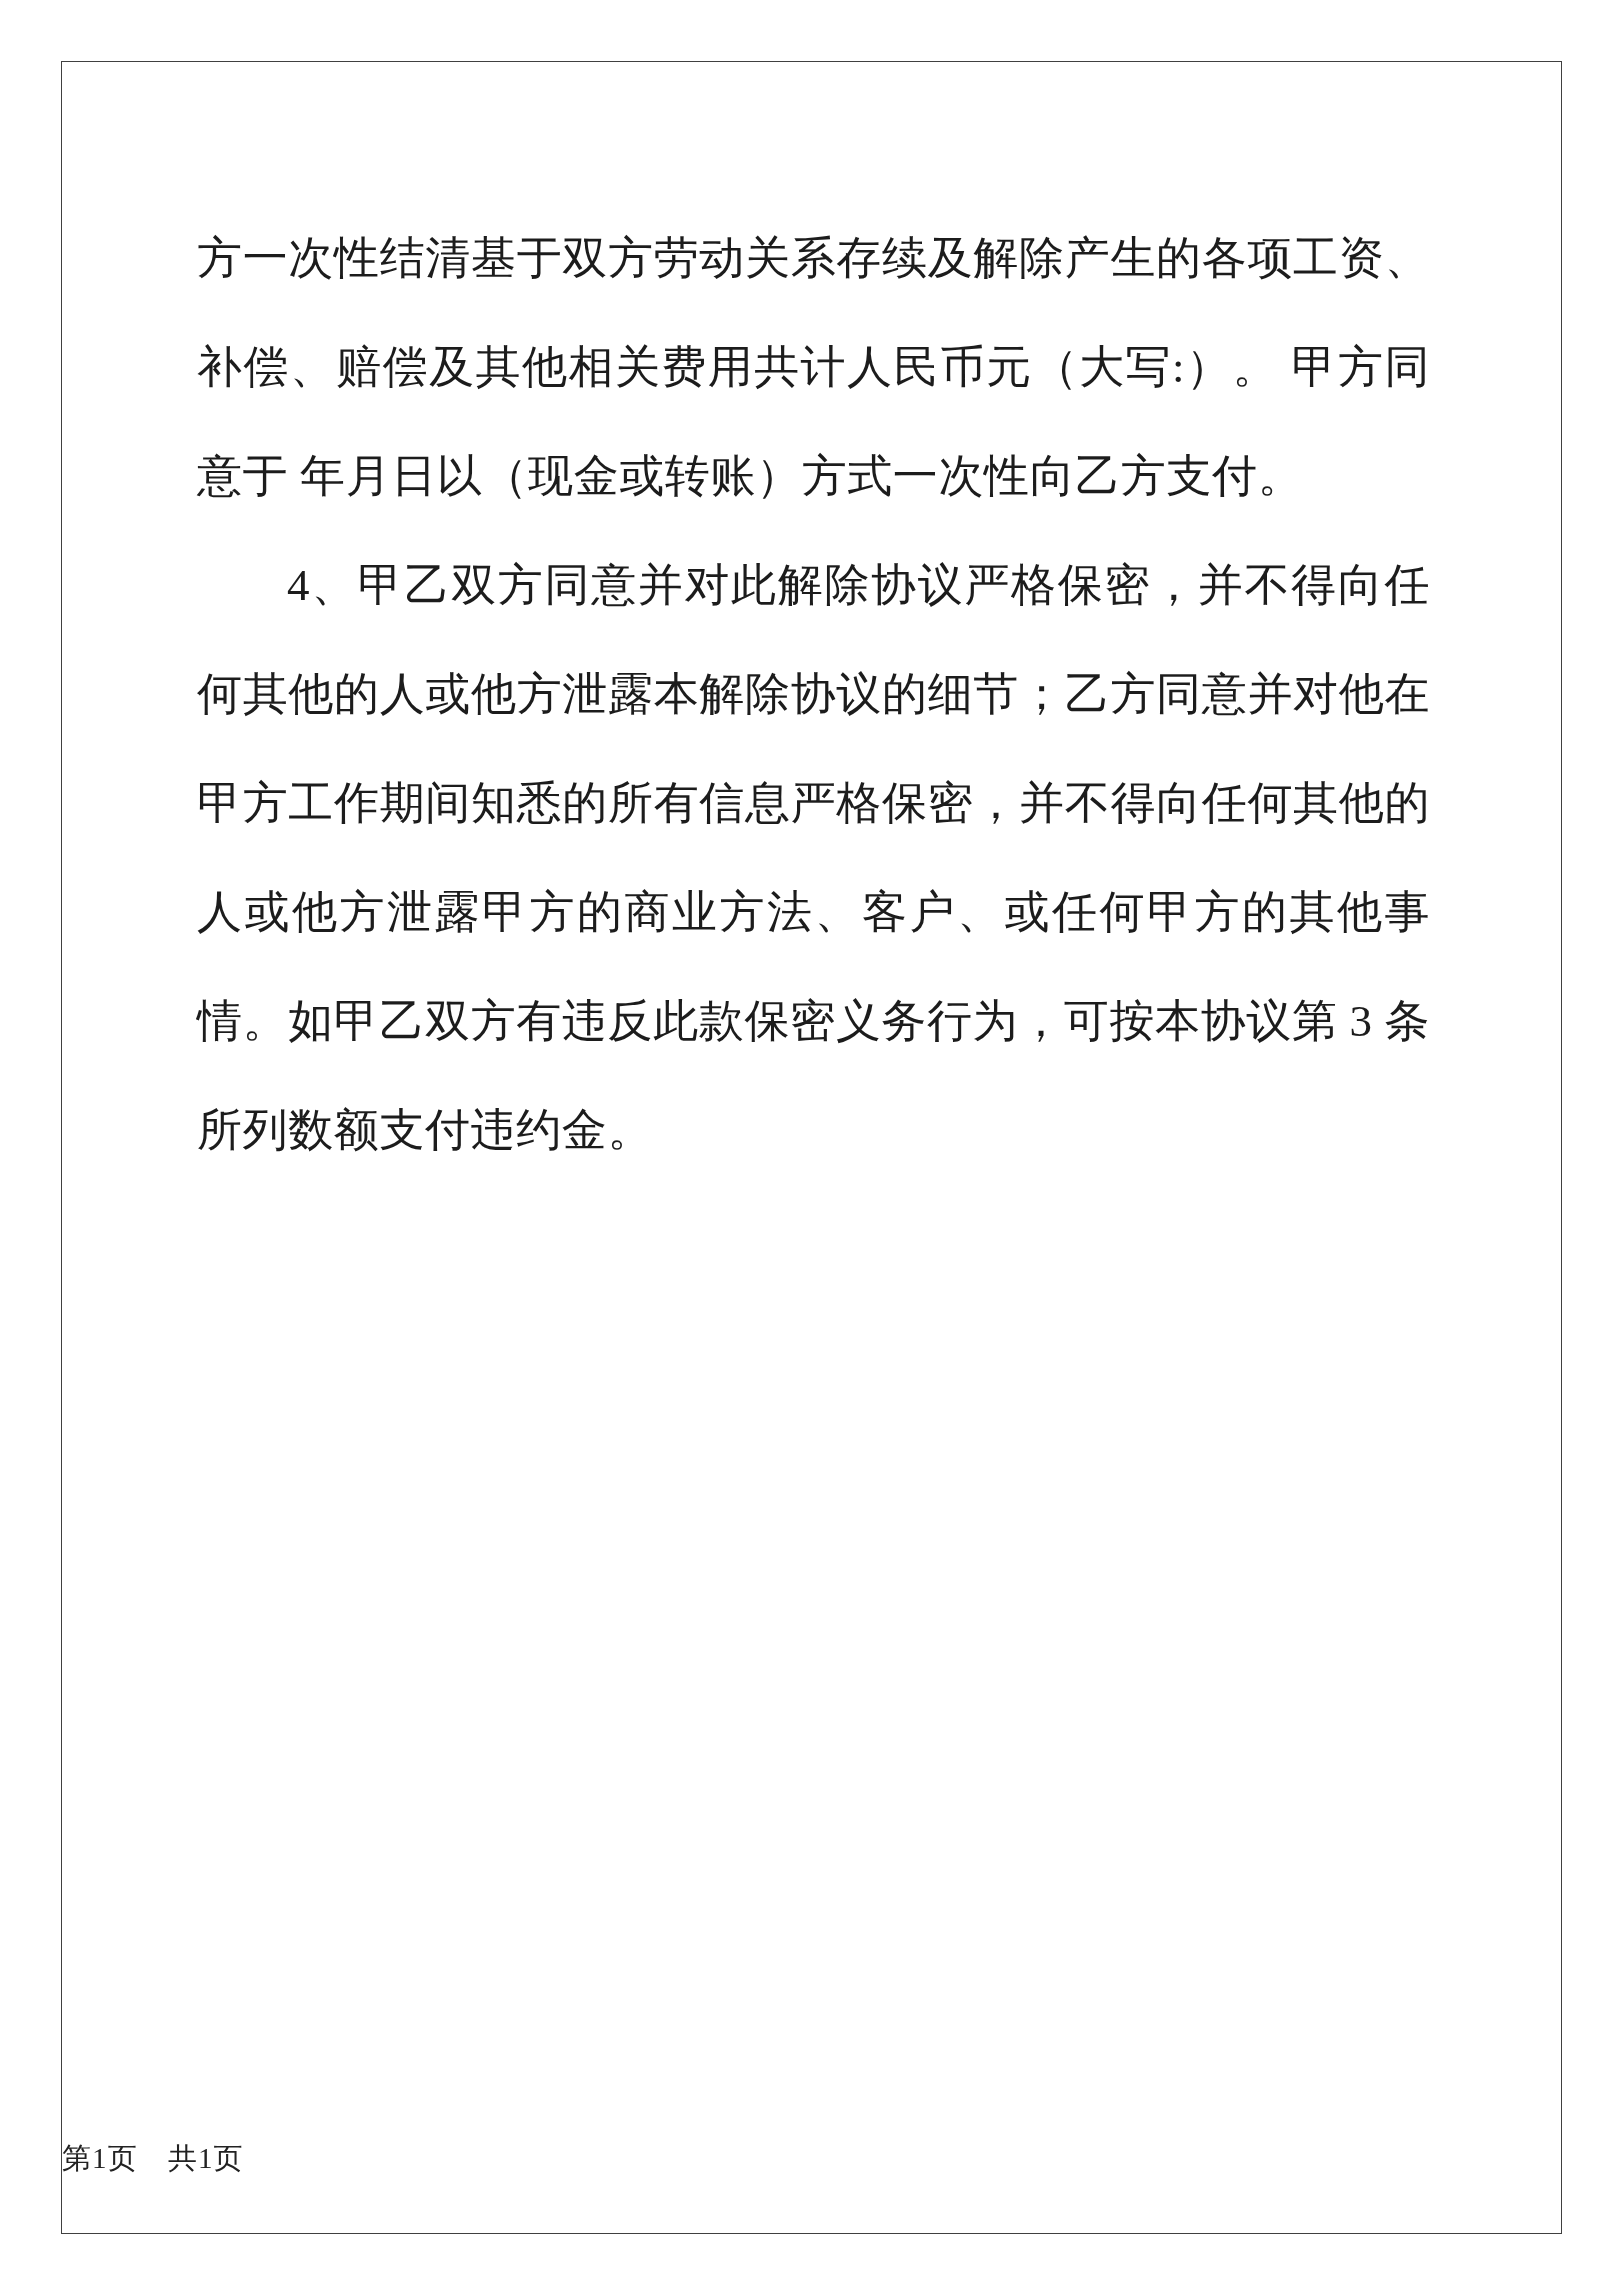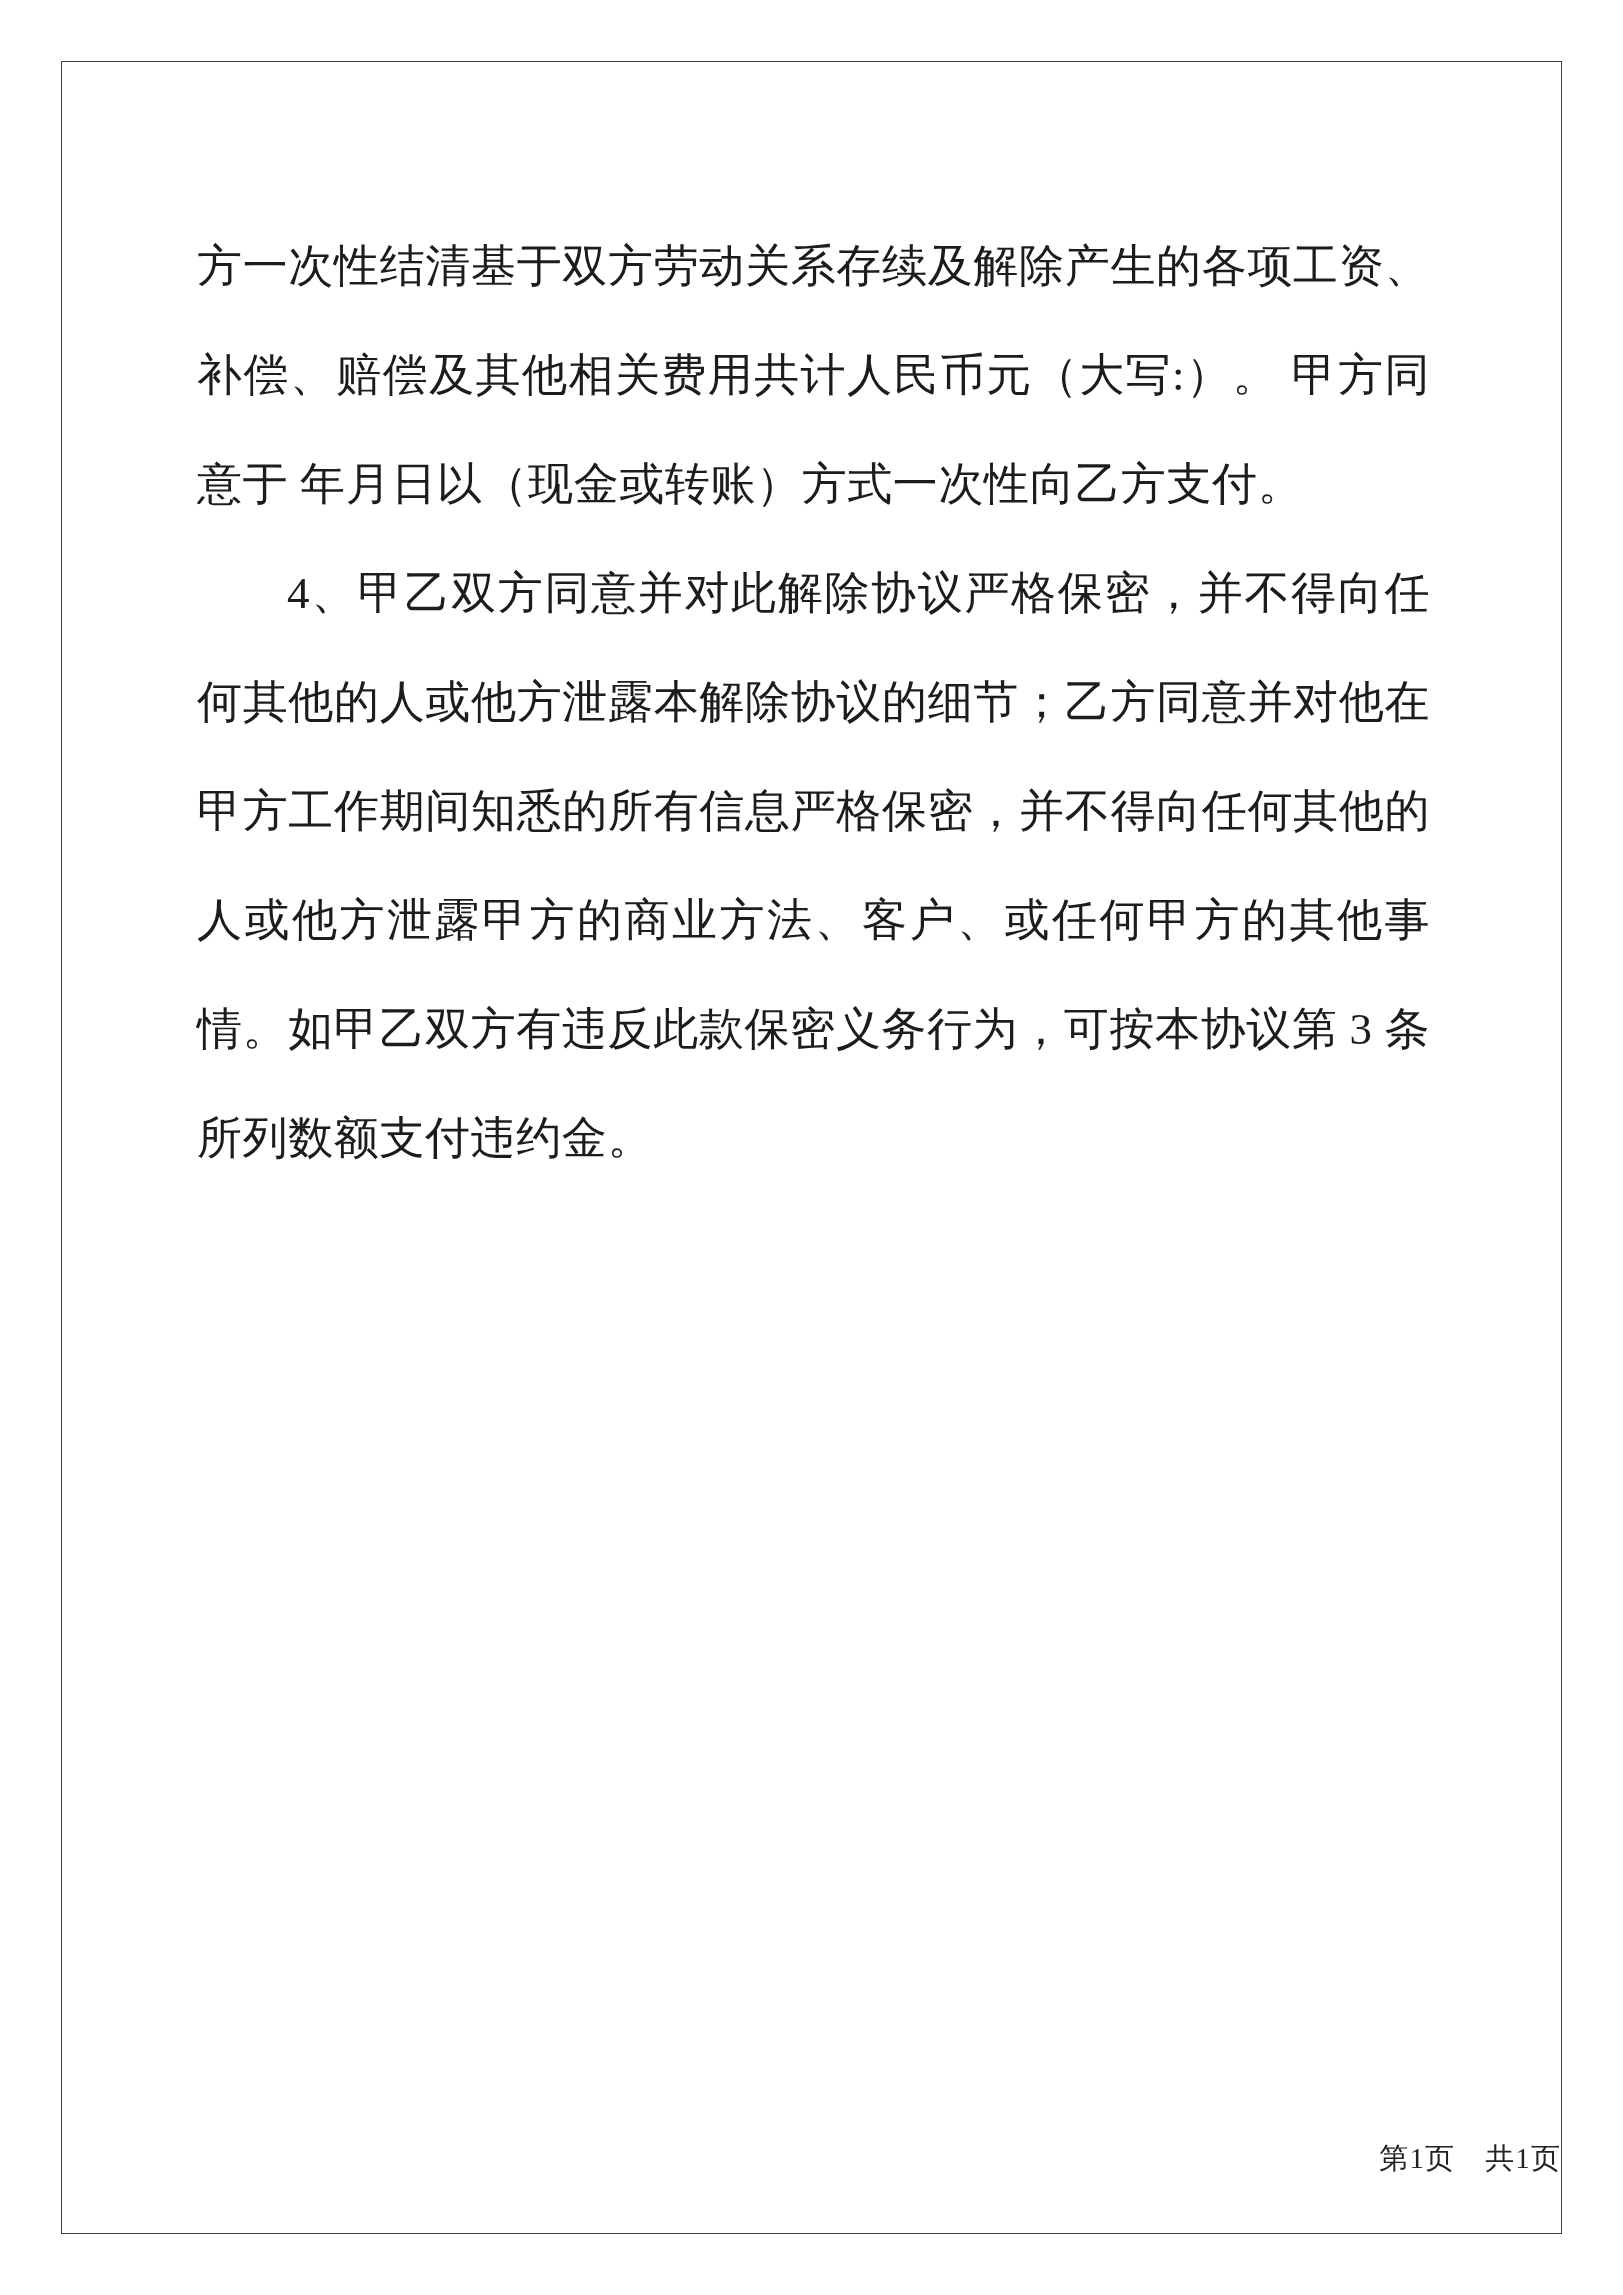--- a/index.html
+++ b/index.html
@@ -21,39 +21,39 @@
     right: 61px;
     bottom: 61px;
     border: 1.7px solid #404040;
     background: #ffffff;
     box-sizing: border-box;
   }
   .content {
     position: absolute;
     left: 135px;
     right: 131px;
-    top: 150px;
+    top: 142px;
     font-size: 45px;
     line-height: 109px;
     text-align: justify;
     letter-spacing: 0.6px;
   }
   .para {
     margin: 0;
     padding: 0;
   }
   .para.indent {
     text-indent: 2em;
   }
   .footer {
     position: absolute;
     left: 0;
     right: 0;
     bottom: 54px;
-    text-align: right;
+    text-align: left;
     font-size: 29px;
     letter-spacing: 1.1px;
     color: #222222;
   }
 </style>
 </head>
 <body>
 
 <div class="page-border">
   <div class="content">

